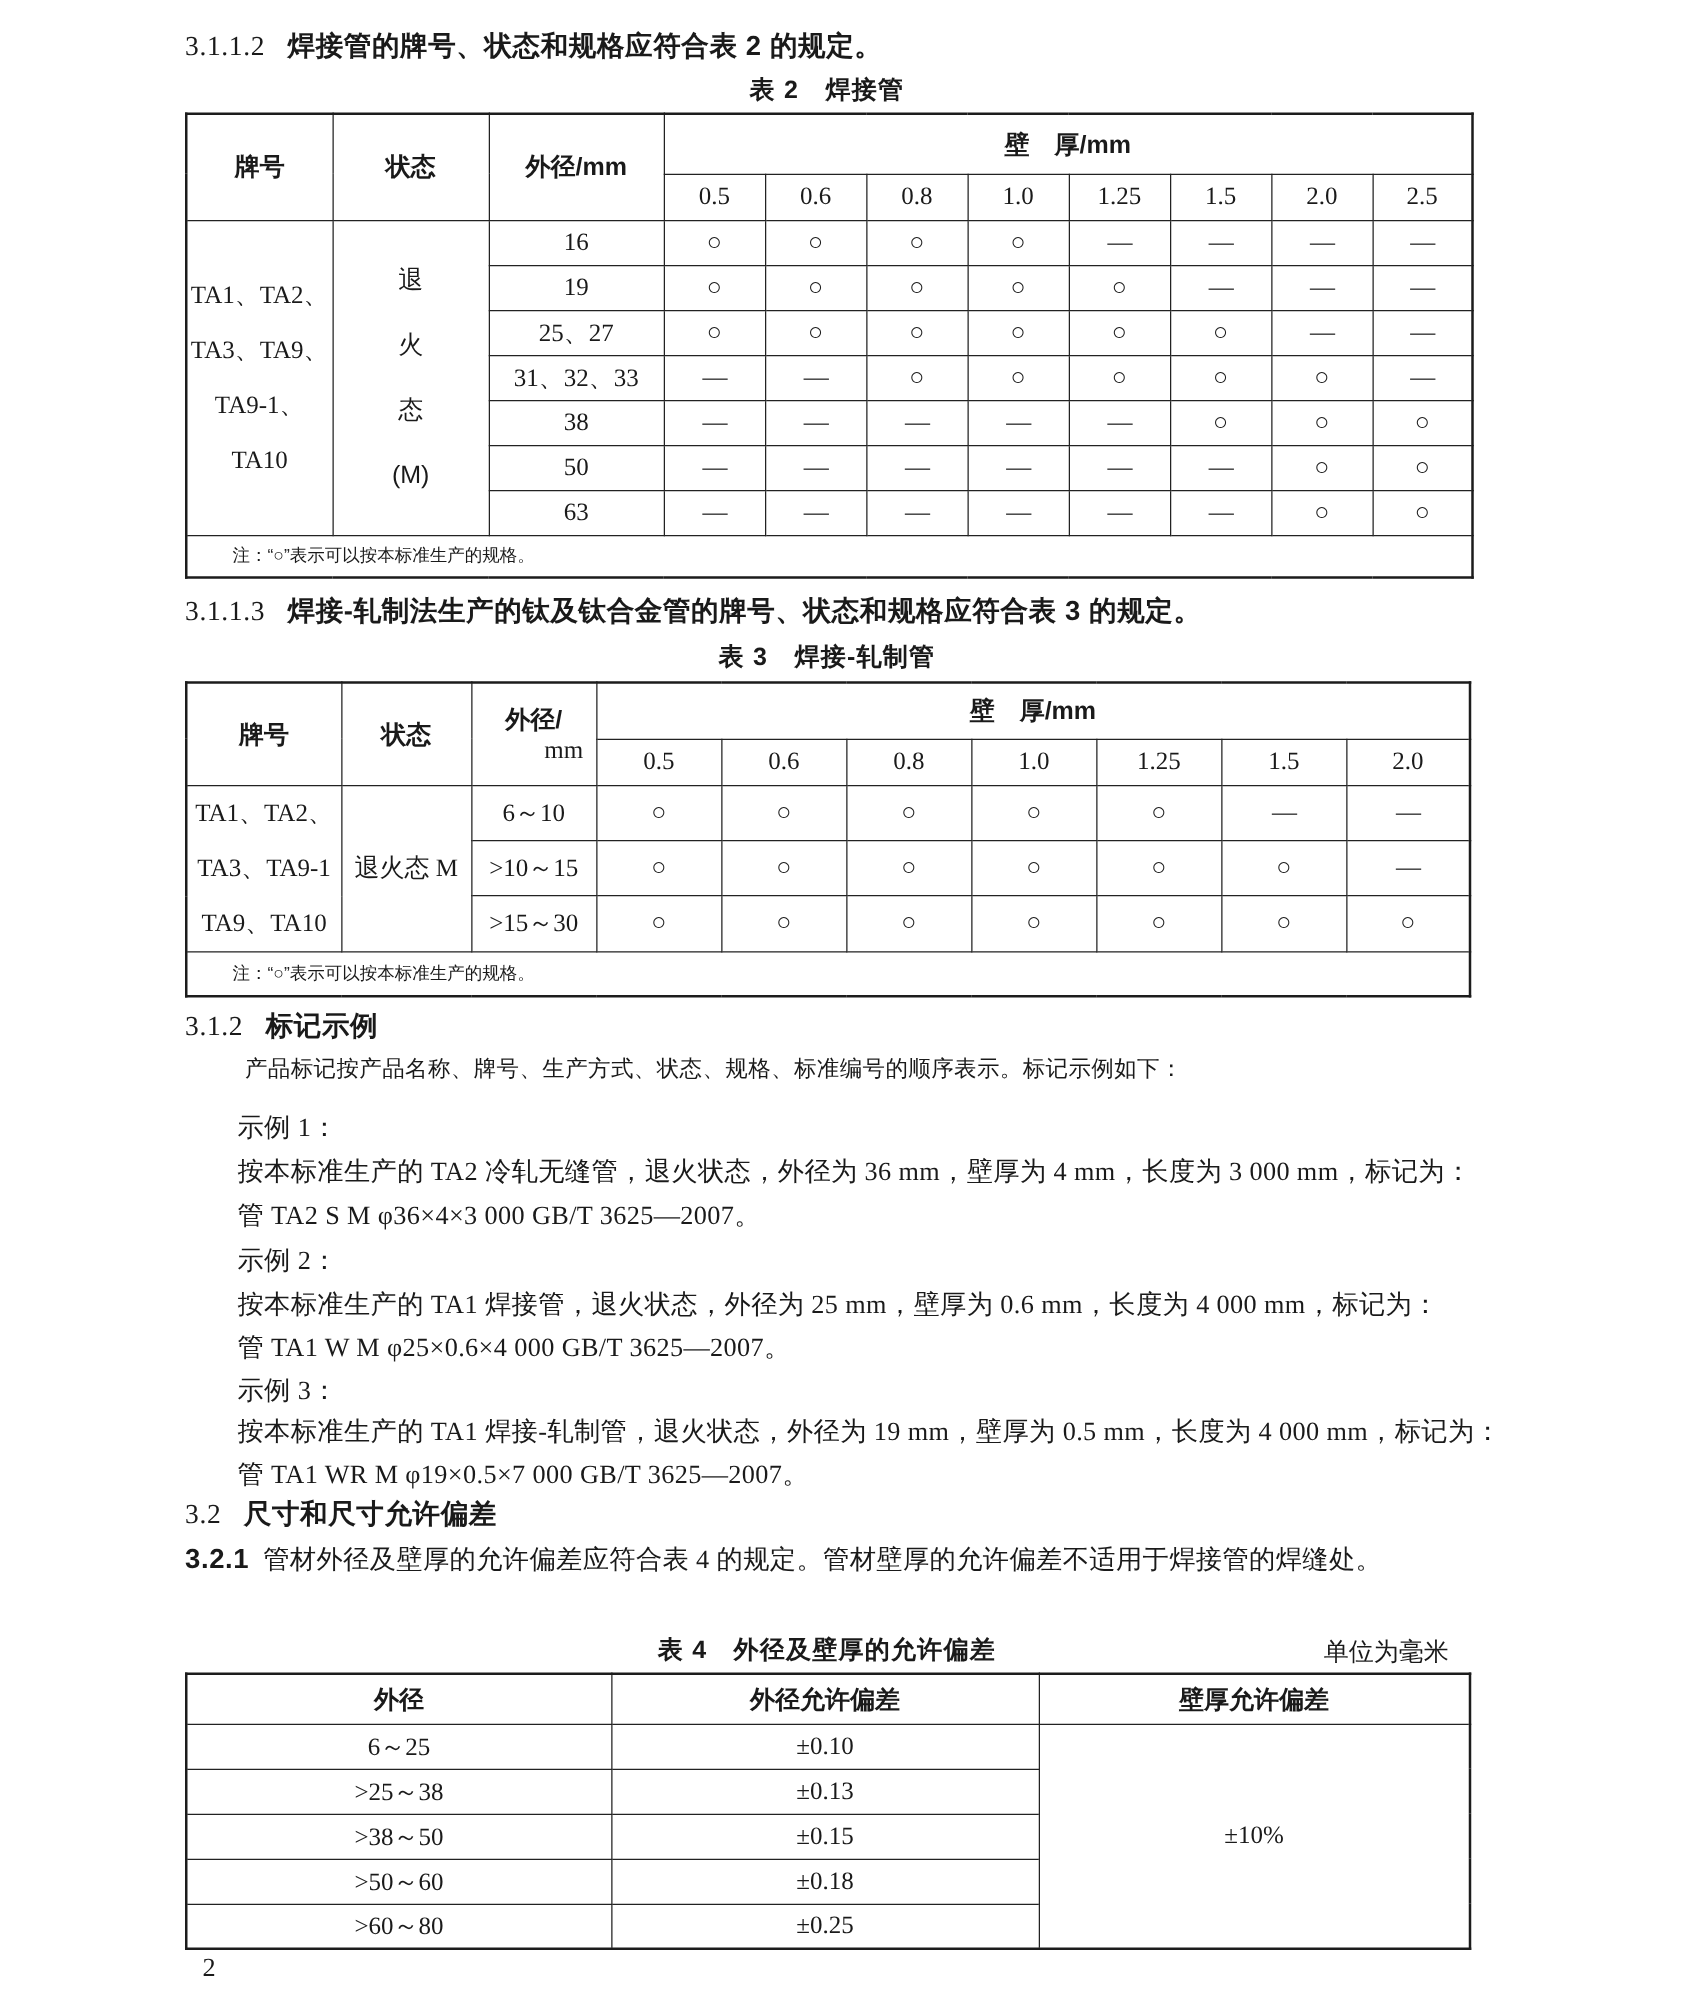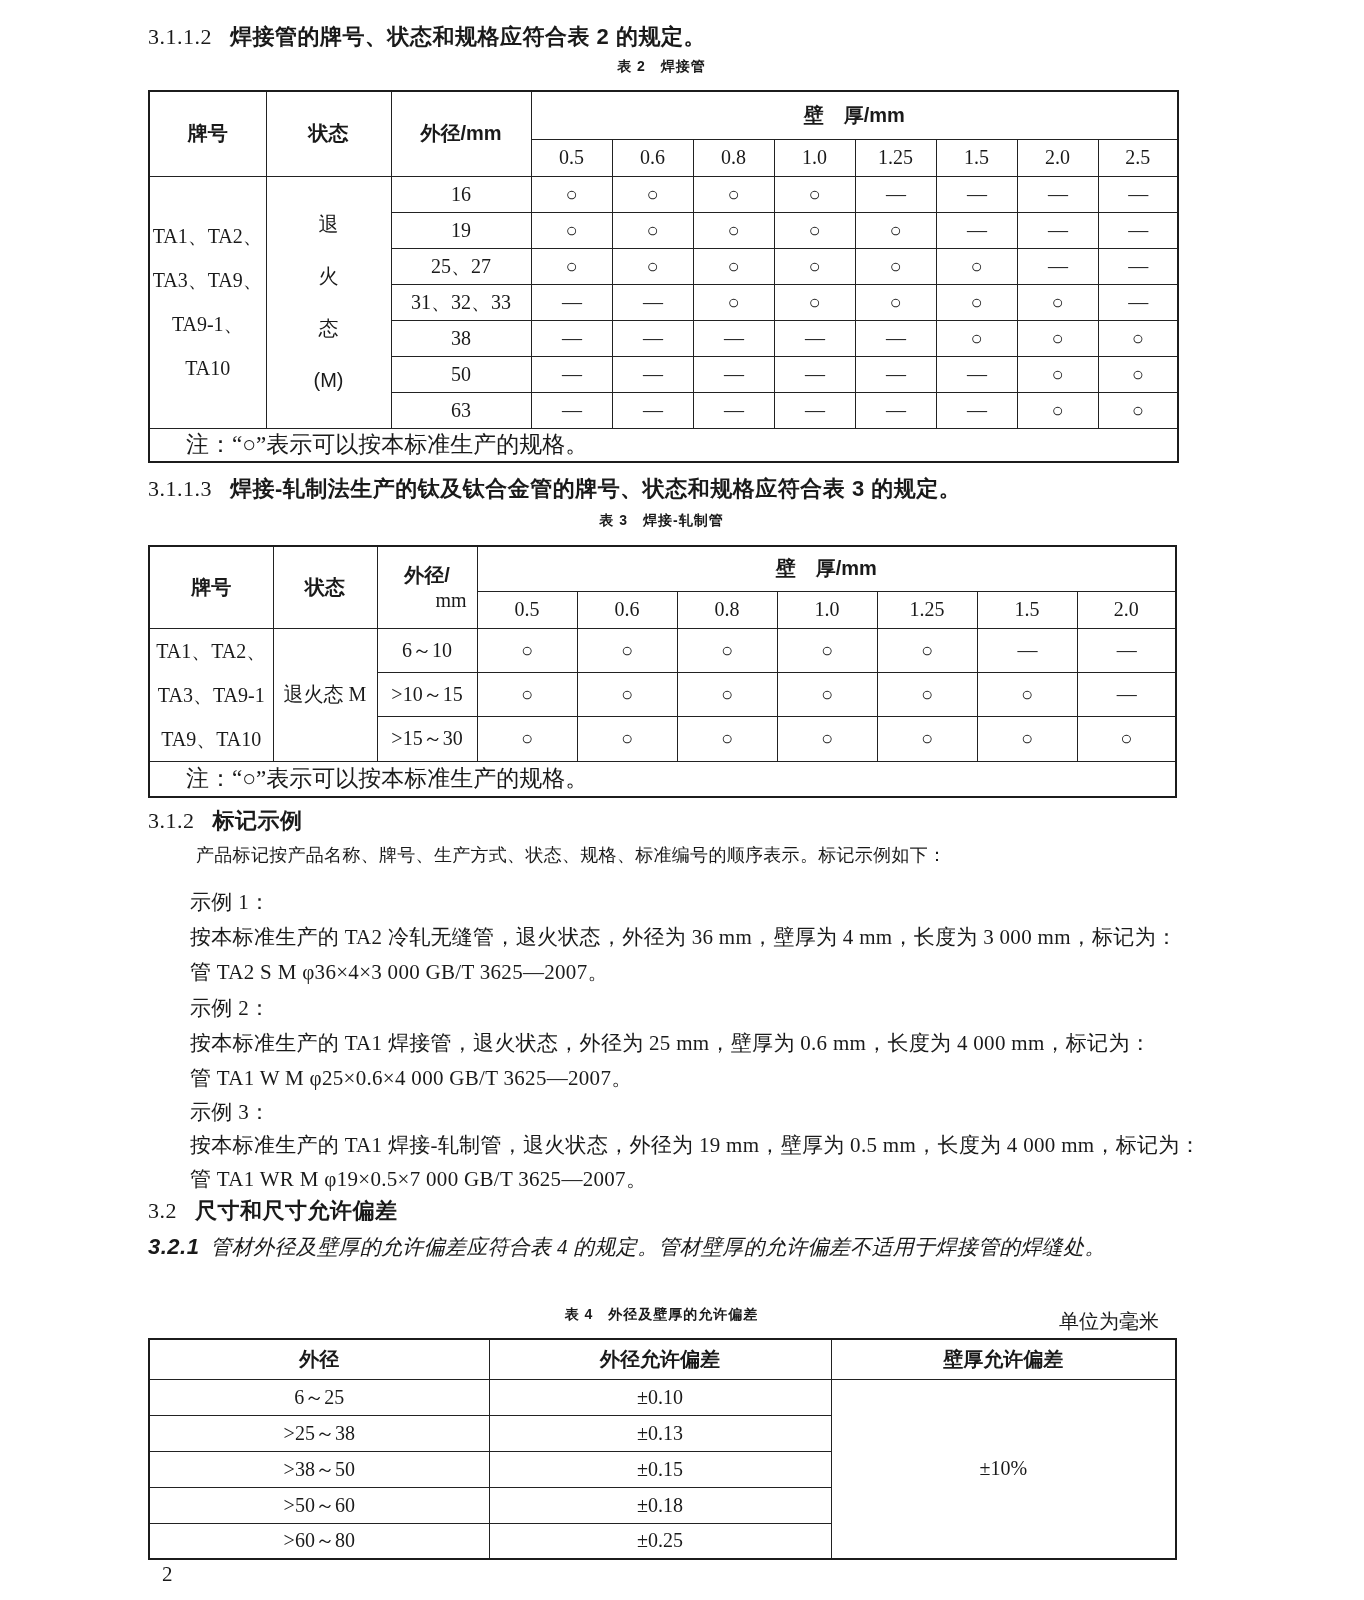--- a/index.html
+++ b/index.html
@@ -9,40 +9,40 @@
     -webkit-font-smoothing:antialiased;
   }
   .abs{position:absolute;}
   .heading{
     font-family:"Liberation Sans", sans-serif;font-weight:700;
     font-size:22px;letter-spacing:0.5px;white-space:nowrap;
   }
   .hnum{margin-right:18px;font-family:"Liberation Serif", serif;font-weight:400;}
   .bodyline{font-size:18px;white-space:nowrap;letter-spacing:0.3px;}
   .tabletitle{
-    font-family:"Liberation Sans", sans-serif;font-weight:700;font-size:14px;
+    font-family:"Liberation Sans", sans-serif;font-weight:700;font-size:20px;
     text-align:center;width:1027px;left:148px;letter-spacing:1px;
   }
   table{border-collapse:collapse;table-layout:fixed;padding-left:10px;}
   .stdtable{
     position:absolute;left:148px;width:1027px;
     border:2.5px solid #1c1c1c;
     font-size:20px;color:#1a1a1a;
   }
   .stdtable th,.stdtable td{
     border:1.8px solid #222;text-align:center;vertical-align:middle;
     padding:0;overflow:hidden;
   }
   .stdtable th{font-weight:700;font-family:"Liberation Sans", sans-serif;font-size:20px;}
   .stdtable .num{font-family:"Liberation Serif", serif;font-weight:400;margin-left:48px;}
   .circ{font-size:20px;}
   .dash{font-size:20px;letter-spacing:-1px;}
   .notecell{
     text-align:left !important;padding-left:36px !important;
-    font-size:23px;font-family:Liberation Serif, serif;font-weight:400;
+    font-size:14px;font-family:Liberation Sans, sans-serif;font-weight:400;
   }
   .gradeblock{line-height:44px;font-size:20px;}
   .stateblock{line-height:52px;font-size:20px;font-family:"Liberation Sans", sans-serif;}
   .unitnote{
     font-size:20px;font-family:"Liberation Sans", sans-serif;
     position:absolute;right:205px;white-space:nowrap;
   }
   .exline{font-size:21px;white-space:nowrap;letter-spacing:0.3px;}
   .pagenum{font-size:21px;}
   .wrap2{width:1040px;line-height:38px;font-size:21px;letter-spacing:0.3px;}
@@ -283,21 +283,21 @@
 <div class="abs exline" style="left:190px;top:1064px;">管 TA1 W M φ25×0.6×4 000 GB/T 3625—2007。</div>
 
 <div class="abs exline" style="left:190px;top:1098px;">示例 3：</div>
 <div class="abs exline" style="left:190px;top:1131px;">按本标准生产的 TA1 焊接-轧制管，退火状态，外径为 19 mm，壁厚为 0.5 mm，长度为 4 000 mm，标记为：</div>
 <div class="abs exline" style="left:190px;top:1165px;">管 TA1 WR M φ19×0.5×7 000 GB/T 3625—2007。</div>
 
 <div class="abs heading" style="left:148px;top:1196px;">
   <span class="hnum">3.2</span><span>尺寸和尺寸允许偏差</span>
 </div>
 
-<div class="abs wrap2" style="left:131px;top:1228px;text-indent:17px;font-style:italic;">
+<div class="abs wrap2" style="left:131px;top:1228px;text-indent:17px;">
   <span class="heading" style="font-size:22px;">3.2.1</span>&nbsp;&nbsp;<span>管材外径及壁厚的允许偏差应符合表 4 的规定。管材壁厚的允许偏差不适用于焊接管的焊缝处。</span>
 </div>
 
 <div class="abs tabletitle" style="top:1306px;">表 4　外径及壁厚的允许偏差</div>
 <div class="unitnote" style="top:1308px;">单位为毫米</div>
 
 <table class="stdtable" style="top:1338px;">
   <colgroup>
     <col style="width:340px">
       <col style="width:342px">

